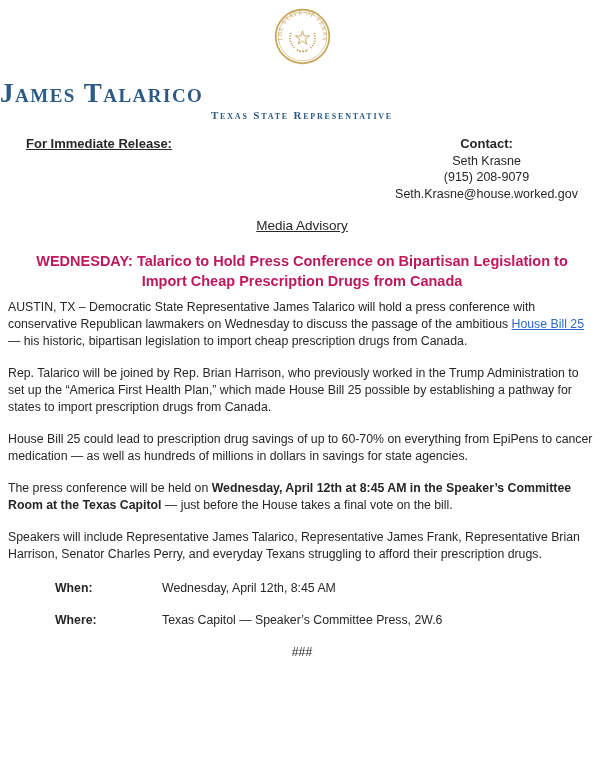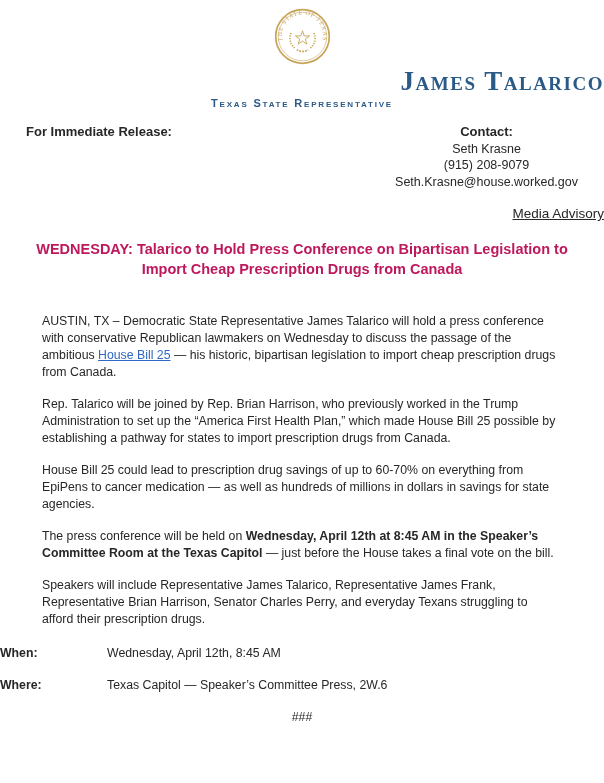--- a/index.html
+++ b/index.html
@@ -15,79 +15,79 @@
     overflow: hidden;
   }
   
   .seal {
     display: block;
     margin: 8px auto 0 auto;
     width: 57px;
     height: 57px;
   }
   .name {
-    text-align: right;
+    text-align: left;
     font-family: "Liberation Serif", "DejaVu Serif", serif;
     font-variant: small-caps;
     font-weight: 600;
     font-size: 27px;
     letter-spacing: 1.5px;
     color: #2B5A87;
     line-height: 30px;
-    margin-top: 1px;
+    margin-top: 13px;
   }
   .subtitle {
     text-align: center;
-    font-family: Liberation Sans, sans-serif;
+    font-family: Liberation Serif, serif;
     font-variant: small-caps;
     font-weight: 600;
     font-size: 11px;
     letter-spacing: 1.8px;
     color: #2B5A87;
     margin-top: 1px;
   }
   
   .meta-row {
     display: flex;
     justify-content: space-between;
     padding: 0 26px;
     margin-top: 15px;
     font-size: 12.5px;
     line-height: 16.5px;
   }
-  .meta-left { text-align: right; }
+  .meta-left { text-align: right; text-decoration: underline; }
   .meta-right { text-align: center; }
   .meta-label { font-weight: bold; font-size: 13px; }
   
   .advisory {
-    text-align: right;
+    text-align: center;
     margin-top: 16px;
     font-size: 13.5px;
   }
   .advisory span { text-decoration: underline; }
   
   .headline {
     text-align: center;
     font-weight: bold;
     font-size: 14.5px;
     line-height: 20px;
     margin: 18px 28px 0 28px;
     color: #be185d;
   }
   
-  .body-copy { padding: 0 42px; margin-top: 34px; }
+  .body-copy { padding: 0 8px; margin-top: 8px; }
   .body-copy p {
     font-size: 12.3px;
     line-height: 17px;
     margin-bottom: 15px;
   }
   .doc-link { color: #2F68C5; text-decoration: underline; cursor: pointer; }
   .bold { font-weight: bold; }
   
-  .details { margin-top: 18px; font-size: 12.3px; }
+  .details { padding-left: 55px; margin-top: 18px; font-size: 12.3px; }
   .detail-row { margin-bottom: 18px; }
   .detail-label { display: inline-block; width: 107px; font-weight: bold; }
   
   .endmark { text-align: center; font-size: 12.3px; margin-top: 9px; }
 </style>
 </head>
 <body>
 
 <div class="page">
 

